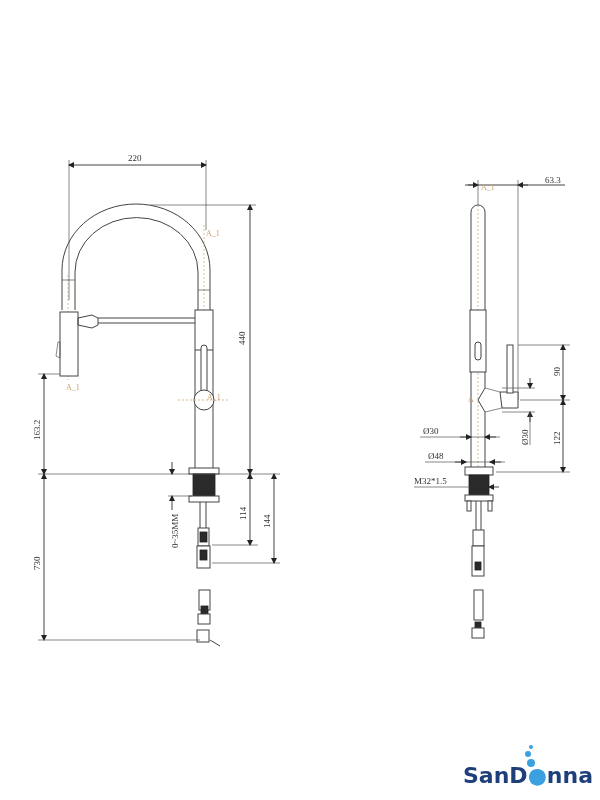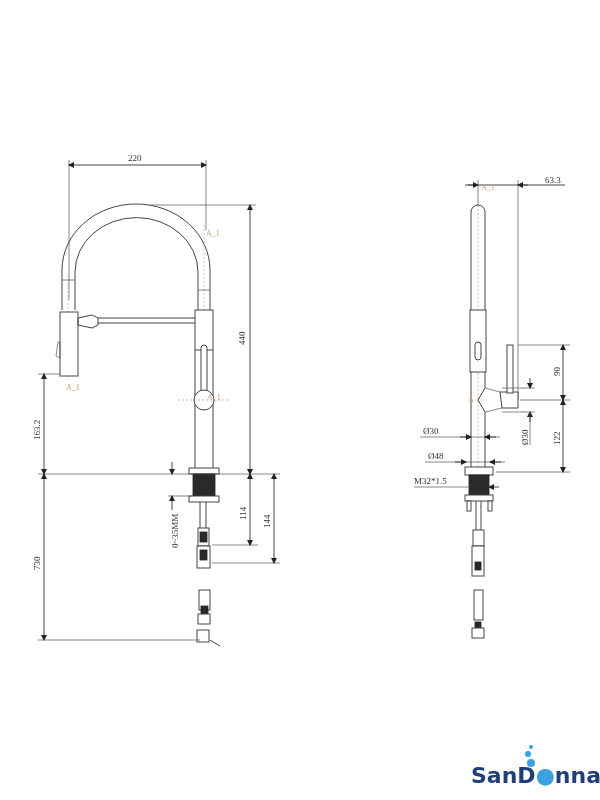--- a/index.html
+++ b/index.html
@@ -6,21 +6,21 @@
     body { width: 600px; height: 800px; position: relative; overflow: hidden; font-family: "Liberation Serif", serif; }
     #drawing { position: absolute; left: 0; top: 0; width: 600px; height: 800px; }
     .dim { font-family: "Liberation Serif", serif; font-size: 9px; fill: #333333; }
     .tag { font-family: "Liberation Serif", serif; font-size: 8px; fill: #c8a070; }
     .ln { stroke: #444444; stroke-width: 1; fill: none; }
     .thin { stroke: #555555; stroke-width: 0.7; fill: none; }
     .center { stroke: #c8a070; stroke-width: 0.7; stroke-dasharray: 2 2; fill: none; }
     .dark { fill: #2a2a2a; stroke: #222; stroke-width: 0.8; }
     .part { fill: #ffffff; stroke: #444; stroke-width: 1; }
     #logo { position: absolute; left: 455px; top: 745px; width: 135px; height: 45px; }
-    #logo-text { position: absolute; left: 16px; top: 18px; font-family: "DejaVu Sans", sans-serif; font-weight: bold; font-size: 22px; color: #1f3f7a; letter-spacing: 0px; white-space: nowrap; }
+    #logo-text { position: absolute; left: 8px; top: 18px; font-family: "DejaVu Sans", sans-serif; font-weight: bold; font-size: 22px; color: #1f3f7a; letter-spacing: 0px; white-space: nowrap; }
     .bubble { position: absolute; border-radius: 50%; background: #3aa0e0; }
   </style>
 </head>
 <body>
 
 <svg id="drawing" viewBox="0 0 600 800" xmlns="http://www.w3.org/2000/svg">
   <defs>
     <marker id="arr" markerWidth="6" markerHeight="6" refX="5" refY="3" orient="auto">
       <path d="M0,0 L6,3 L0,6 z" fill="#222"></path>
     </marker>

